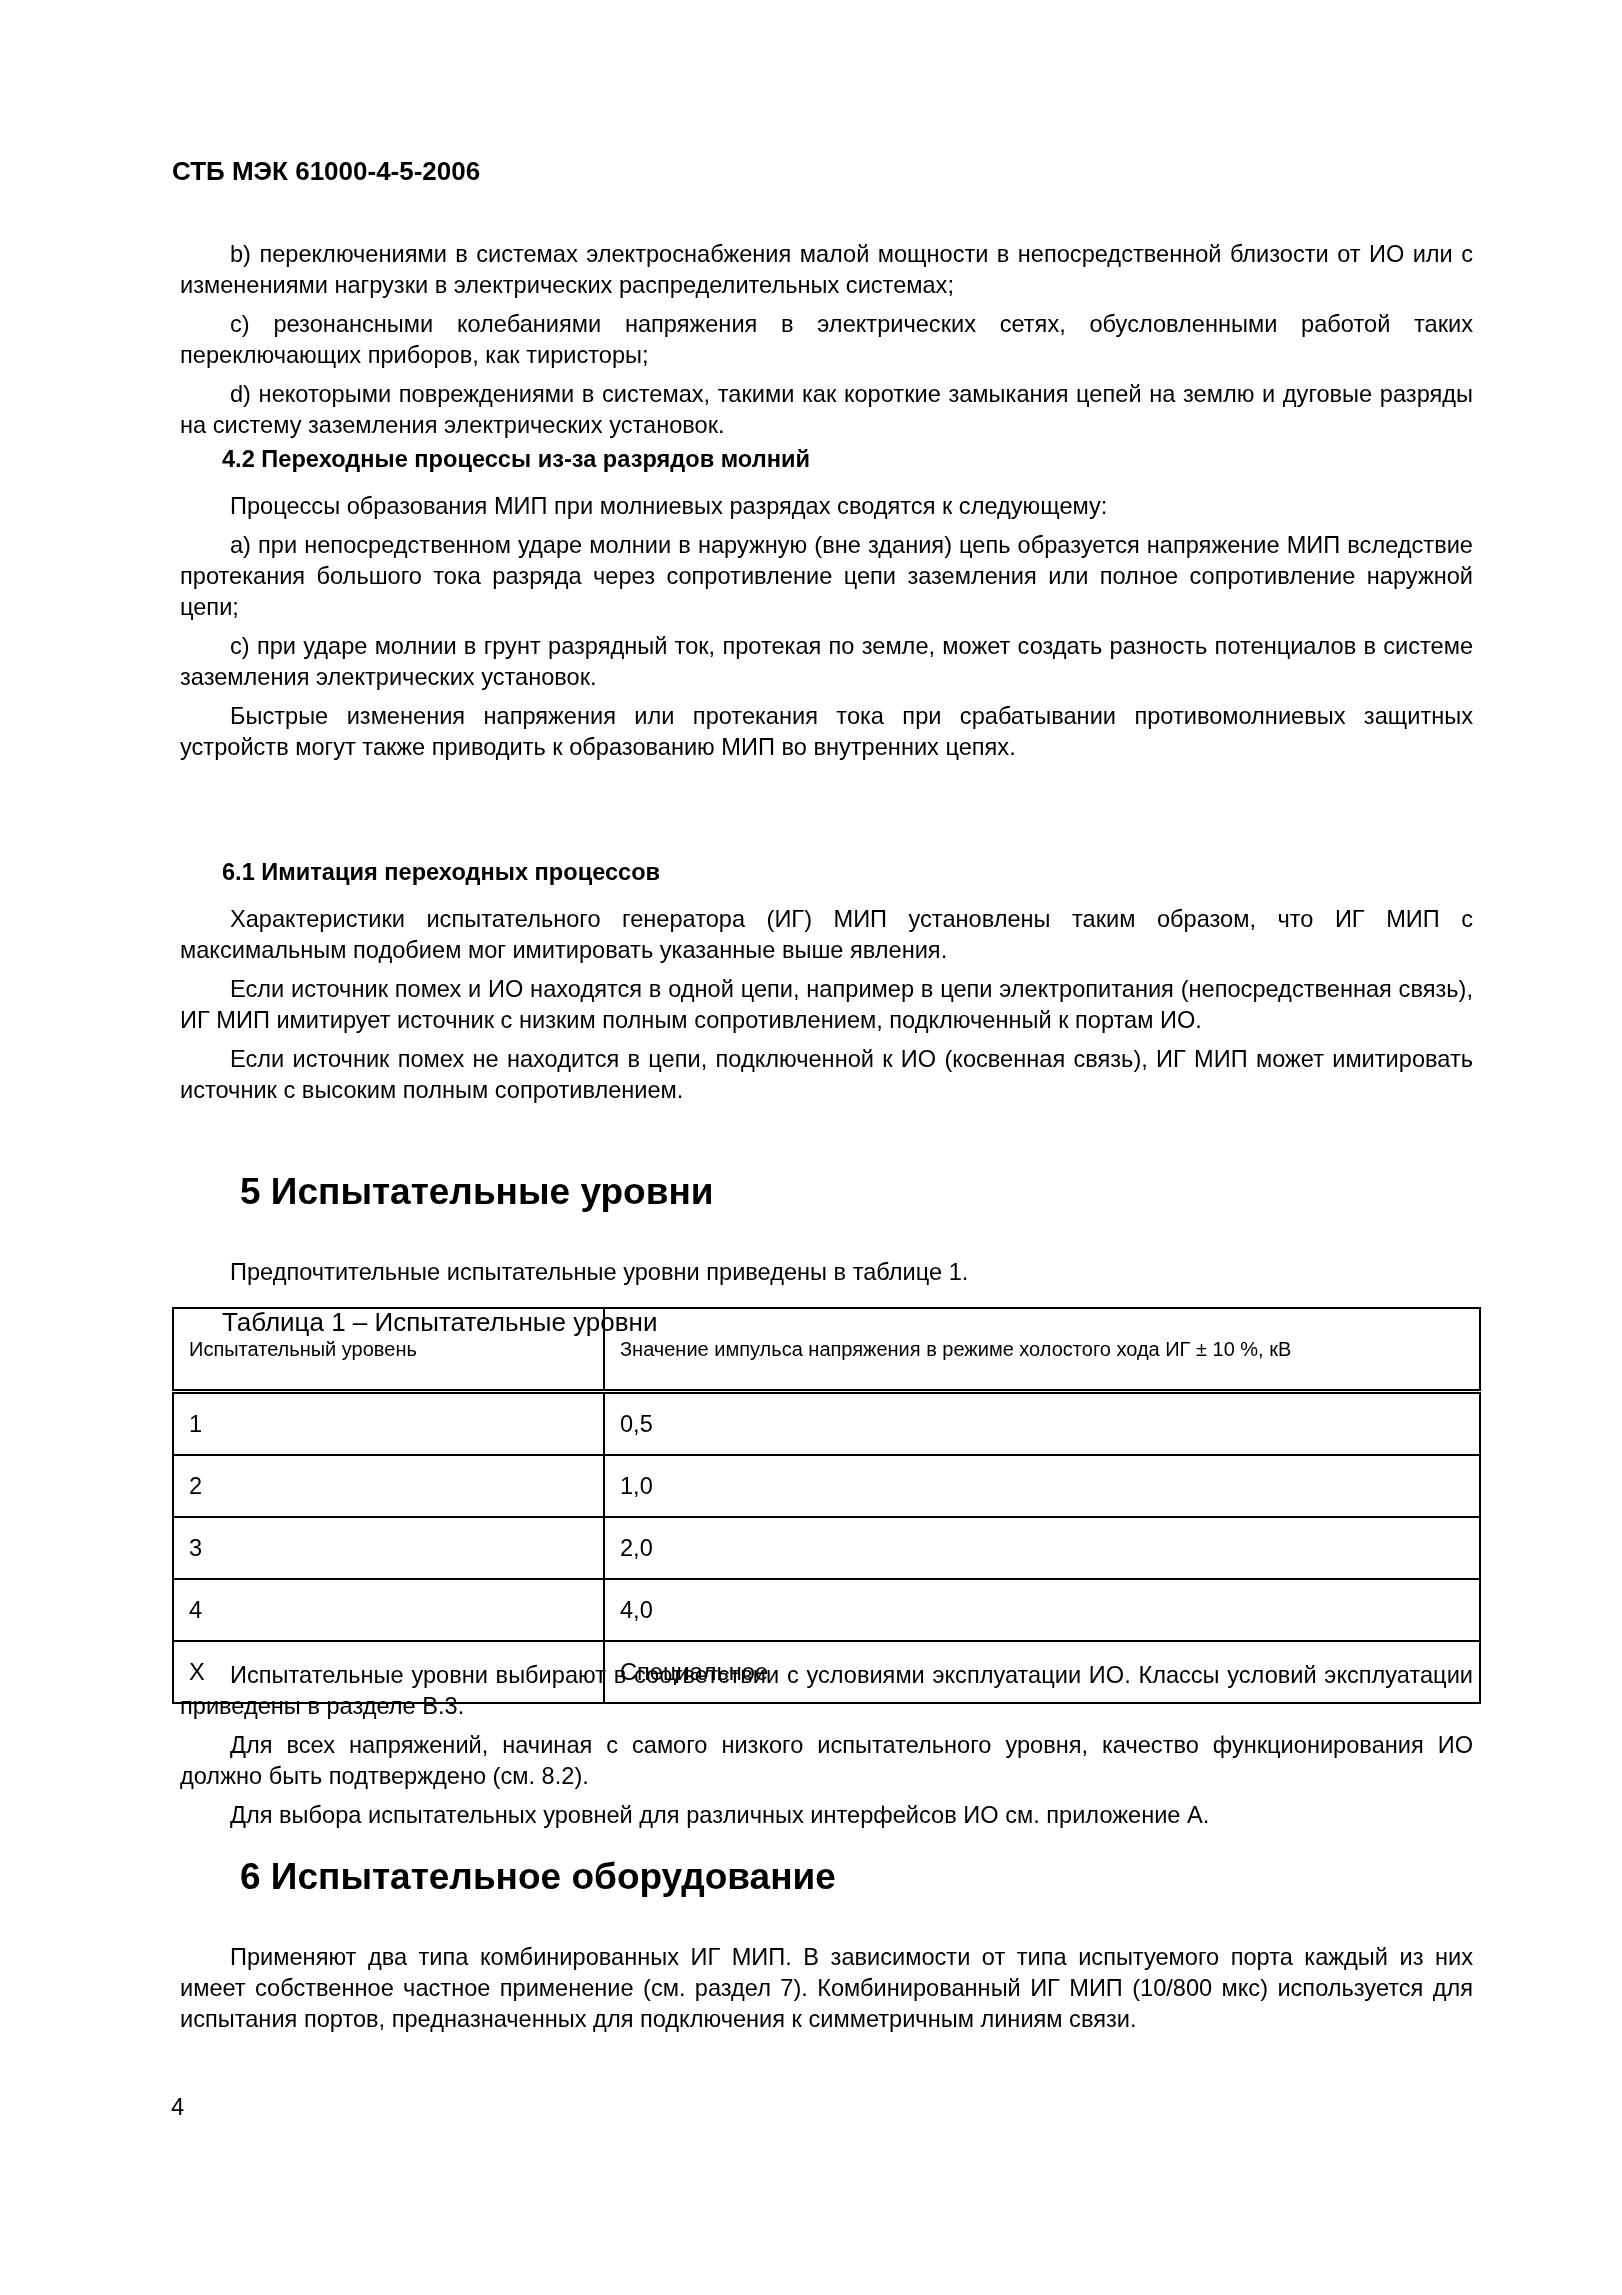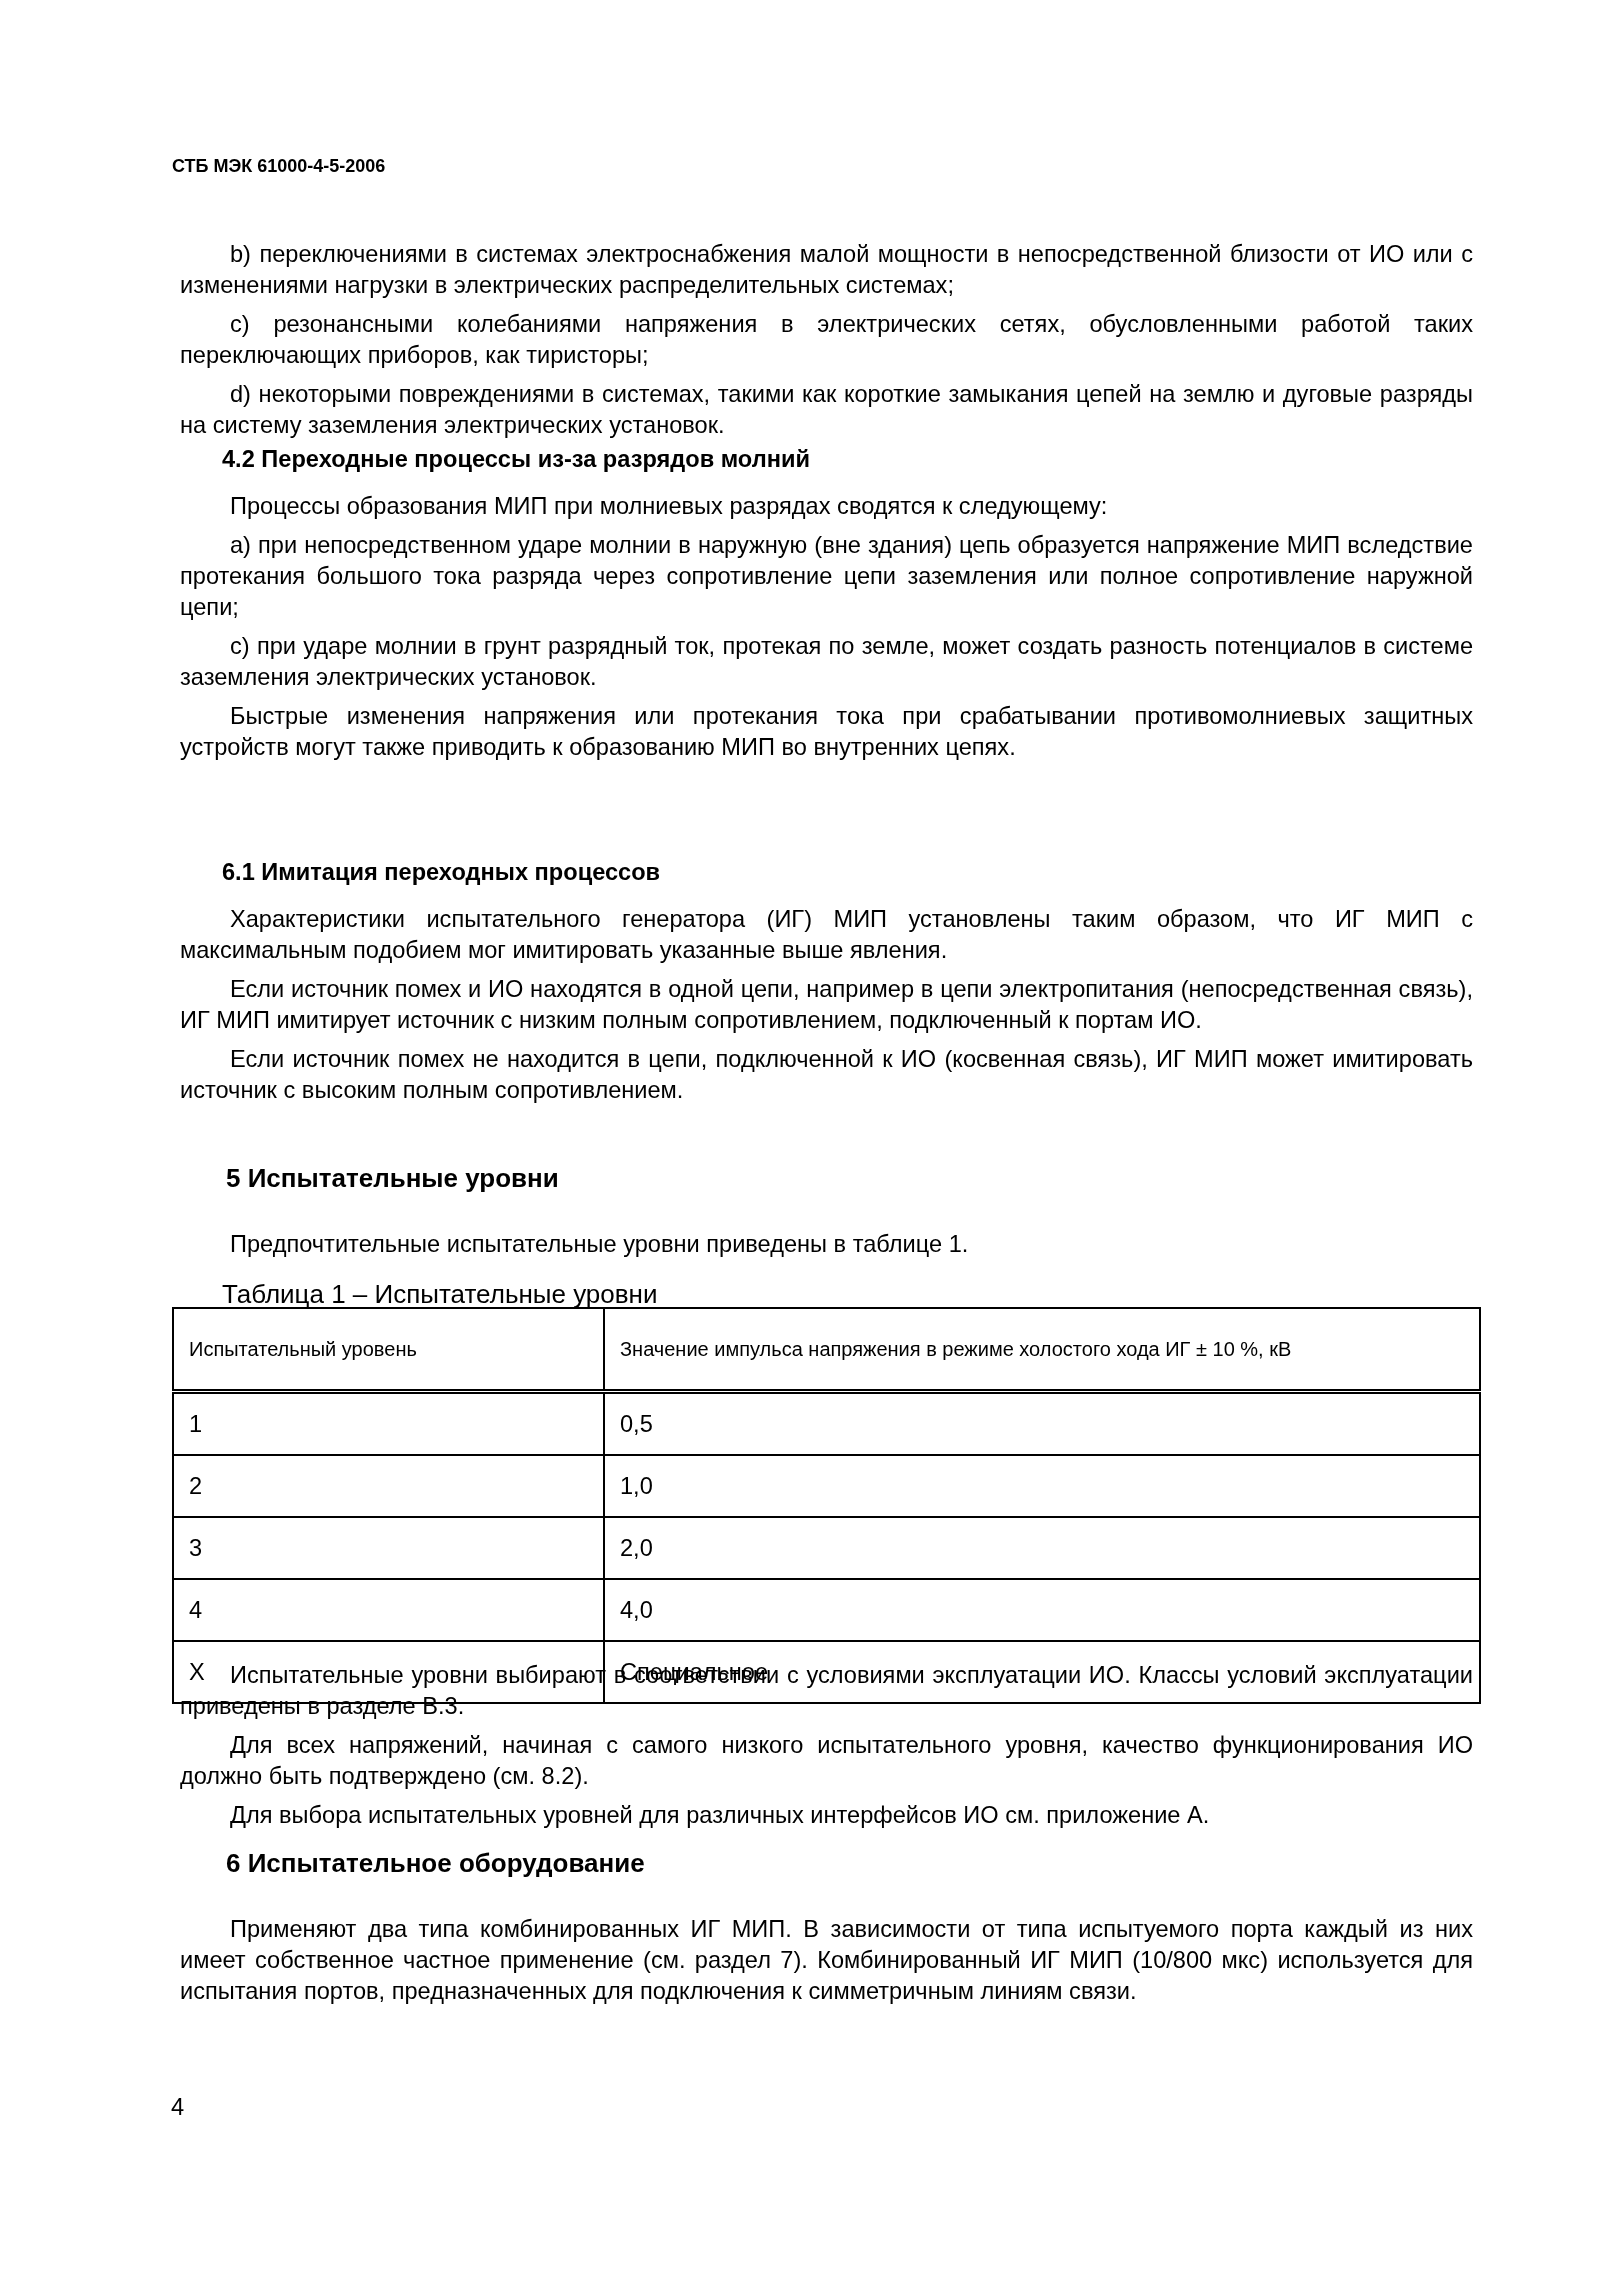--- a/index.html
+++ b/index.html
@@ -1,21 +1,21 @@
 <!DOCTYPE html>
 <html style="font-size:10.5px"><head>
 <meta charset="utf-8">
 <style>
   html, body { margin:0; padding:0; background:#ffffff; }
   body { width:1623px; height:2295px; position:relative; overflow:hidden;
          font-family:"Liberation Sans", sans-serif; color:#000; }
-  .doc-code { position:absolute; left:172px; top:156px; font-size:18px; font-weight:bold; letter-spacing:0px;text-align:right; }
+  .doc-code { position:absolute; left:172px; top:156px; font-size:26px; font-weight:bold; letter-spacing:0px;text-align:right; }
   .p { font-size:23.6px; line-height:31px; text-align:justify; text-indent:50px; margin:8px; }
   .h2 { font-size:23.6px; font-weight:bold; margin:0; padding-left:50px; line-height:31px; }
-  .h1 { font-size:26px; font-weight:bold; margin:4px; padding-left:50px; line-height:34px; }
+  .h1 { font-size:37px; font-weight:bold; margin:18px; padding-left:50px; line-height:34px; }
   .block { position:absolute; left:172px; width:1309px; }
   .caption { font-size:26px; font-weight:normal; padding-left:50px; line-height:26px; }
   table.levels { position:absolute; left:172px; top:1307px; width:1309px; border-collapse:collapse;
                  font-size:23.6px; }
   table.levels td, table.levels th { border:2px solid #000; padding:15px; text-align:left; font-weight:normal; }
   table.levels th { font-size:20px; height:50px; }
   table.levels tr.head-row th { border-bottom:5.9px double #000; }
   table.levels td { height:30px; line-height:29px; }
   table.levels td.note { text-align:justify; font-size:20px; line-height:29px; padding:5.2px 6.5px 7.9px 6.5px; height:auto; }
   .col1 { width:399px; }

